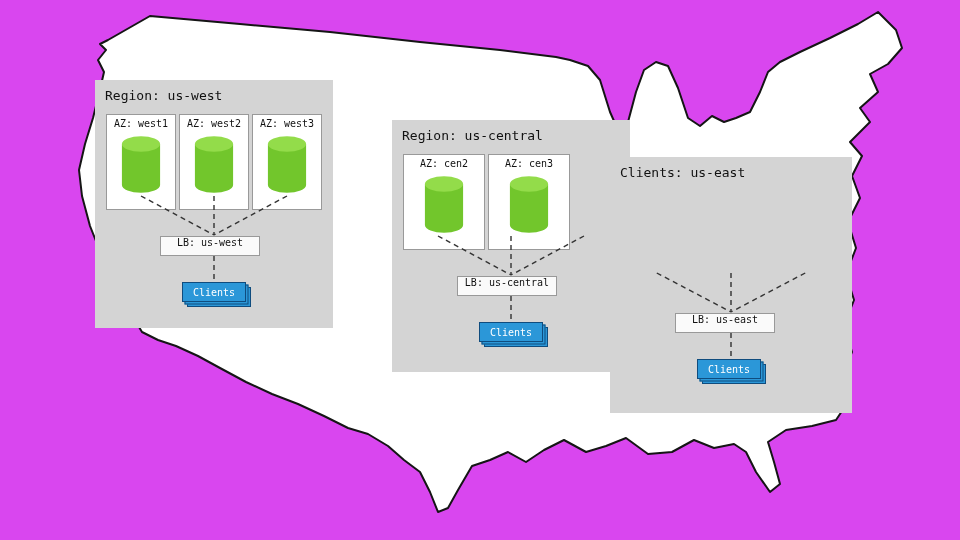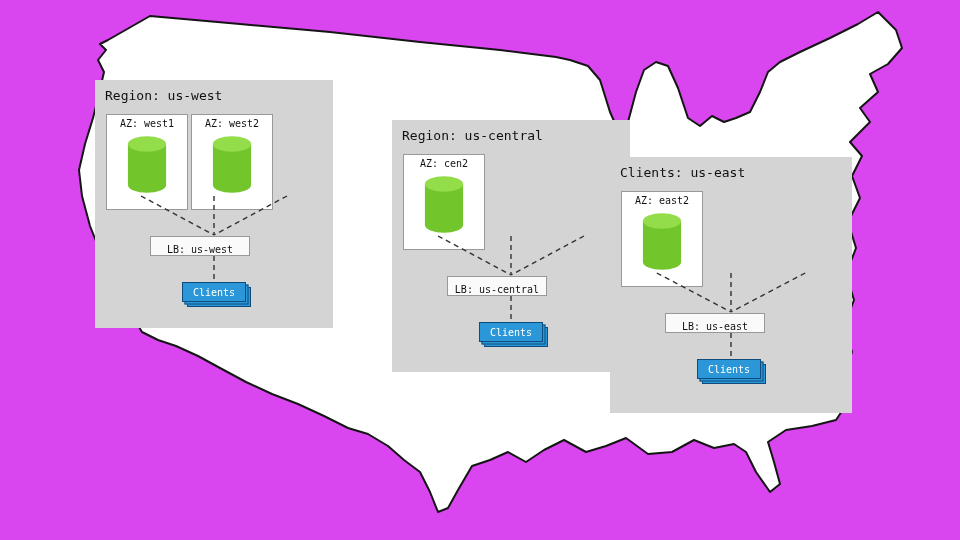--- a/index.html
+++ b/index.html
@@ -21,23 +21,23 @@
   .az-box{width:82px;height:96px;background:var(--az-bg,#fff);border:1px solid var(--az-border,#999);box-sizing:border-box;
           display:flex;flex-direction:column;align-items:center;}
   .az-label{font-size:10px;margin-top:3px;white-space:nowrap;}
   .cylinder{margin-top:6px;}
   .cyl-body{fill:var(--cylinder-body,#72C62C);}
   .cyl-top{fill:var(--cylinder-top,#93DC4A);}
 
   .connectors{position:absolute;left:0;top:0;width:100%;height:100%;z-index:2;pointer-events:none;}
   .dash{stroke:var(--connector,#333);stroke-width:1.4;stroke-dasharray:5 4;fill:none;}
 
-  .lb-box{position:absolute;left:55px;top:156px;width:100px;height:20px;background:var(--lb-bg,#fafafa);
+  .lb-box{position:absolute;left:65px;top:156px;width:100px;height:20px;background:var(--lb-bg,#fafafa);
           border:1px solid var(--lb-border,#999);box-sizing:border-box;z-index:3;
-          display:flex;align-items:flex-end;justify-content:center;font-size:10px;white-space:nowrap;}
+          display:flex;align-items:flex-start;justify-content:center;font-size:10px;white-space:nowrap;}
 
   .clients{position:absolute;left:87px;top:202px;width:64px;height:20px;z-index:3;}
   .clients .stack{position:absolute;left:0;top:0;width:100%;height:100%;
           background:var(--clients-bg,#2B97D8);border:1px solid var(--clients-border,#0F4C7E);box-sizing:border-box;}
   .clients .s2{transform:translate(5px,5px);}
   .clients .s1{transform:translate(2.5px,2.5px);}
   .clients-front{position:absolute;left:0;top:0;width:100%;height:100%;
           background:var(--clients-bg,#2B97D8);border:1px solid var(--clients-border,#0F4C7E);box-sizing:border-box;
           color:#fff;font-size:10px;display:flex;align-items:center;justify-content:center;text-align:center;}
 </style>
@@ -69,20 +69,27 @@
             <ellipse class="cyl-top" cx="22" cy="9" rx="20" ry="8"></ellipse>
         </svg>
       </div>
       <div class="az-box">
         <div class="az-label">AZ: west2</div>
         <svg class="cylinder" viewBox="0 0 44 62" width="42" height="60" aria-hidden="true">
           <path class="cyl-body" d="M2,9 L2,52 a20,8 0 0 0 40,0 L42,9 Z"></path>
             <ellipse class="cyl-top" cx="22" cy="9" rx="20" ry="8"></ellipse>
         </svg>
       </div>
+      <div class="az-box">
+        <div class="az-label">AZ: west3</div>
+        <svg class="cylinder" viewBox="0 0 44 62" width="42" height="60" aria-hidden="true">
+          <path class="cyl-body" d="M2,9 L2,52 a20,8 0 0 0 40,0 L42,9 Z"></path>
+            <ellipse class="cyl-top" cx="22" cy="9" rx="20" ry="8"></ellipse>
+        </svg>
+      </div>
     </div>
     <svg class="connectors" viewBox="0 0 238 248" preserveAspectRatio="none" aria-hidden="true">
       <path class="dash" d="M46,116 L119,155"></path>
       <path class="dash" d="M119,116 L119,155"></path>
       <path class="dash" d="M192,116 L119,155"></path>
       <path class="dash" d="M119,176 L119,201"></path>
     </svg>
     <div class="lb-box">
       <span>LB: us-west</span>
     </div>
@@ -96,47 +103,47 @@
   <div class="region region-central">
     <div class="region-title">Region: us-central</div>
     <div class="az-row">
       <div class="az-box">
         <div class="az-label">AZ: cen2</div>
         <svg class="cylinder" viewBox="0 0 44 62" width="42" height="60" aria-hidden="true">
           <path class="cyl-body" d="M2,9 L2,52 a20,8 0 0 0 40,0 L42,9 Z"></path>
             <ellipse class="cyl-top" cx="22" cy="9" rx="20" ry="8"></ellipse>
         </svg>
       </div>
+      <div class="az-box">
+        <div class="az-label">AZ: cen3</div>
+        <svg class="cylinder" viewBox="0 0 44 62" width="42" height="60" aria-hidden="true">
+          <path class="cyl-body" d="M2,9 L2,52 a20,8 0 0 0 40,0 L42,9 Z"></path>
+            <ellipse class="cyl-top" cx="22" cy="9" rx="20" ry="8"></ellipse>
+        </svg>
+      </div>
     </div>
     <svg class="connectors" viewBox="0 0 238 252" preserveAspectRatio="none" aria-hidden="true">
       <path class="dash" d="M46,116 L119,155"></path>
       <path class="dash" d="M119,116 L119,155"></path>
       <path class="dash" d="M192,116 L119,155"></path>
       <path class="dash" d="M119,176 L119,201"></path>
     </svg>
     <div class="lb-box">
       <span>LB: us-central</span>
     </div>
     <div class="clients">
       <div class="stack s2"></div>
       <div class="stack s1"></div>
       <div class="clients-front">Clients</div>
     </div>
   </div>
 
   <div class="region region-east">
     <div class="region-title">Clients: us-east</div>
     <div class="az-row">
-      <div class="az-box">
-        <div class="az-label">AZ: east2</div>
-        <svg class="cylinder" viewBox="0 0 44 62" width="42" height="60" aria-hidden="true">
-          <path class="cyl-body" d="M2,9 L2,52 a20,8 0 0 0 40,0 L42,9 Z"></path>
-            <ellipse class="cyl-top" cx="22" cy="9" rx="20" ry="8"></ellipse>
-        </svg>
-      </div>
     </div>
     <svg class="connectors" viewBox="0 0 238 256" preserveAspectRatio="none" aria-hidden="true">
       <path class="dash" d="M46,116 L119,155"></path>
       <path class="dash" d="M119,116 L119,155"></path>
       <path class="dash" d="M192,116 L119,155"></path>
       <path class="dash" d="M119,176 L119,201"></path>
     </svg>
     <div class="lb-box">
       <span>LB: us-east</span>
     </div>

